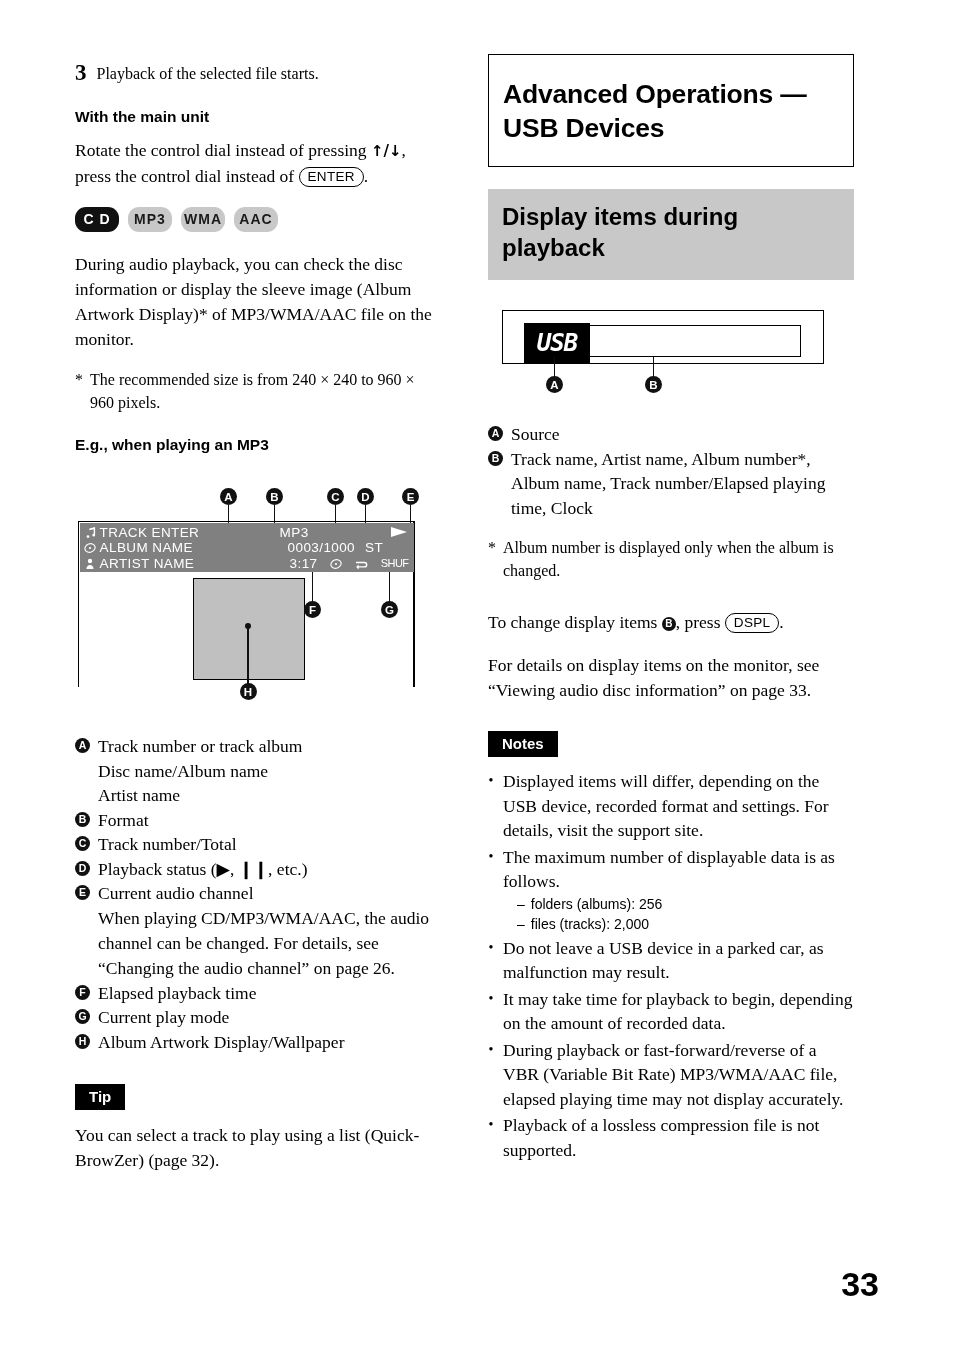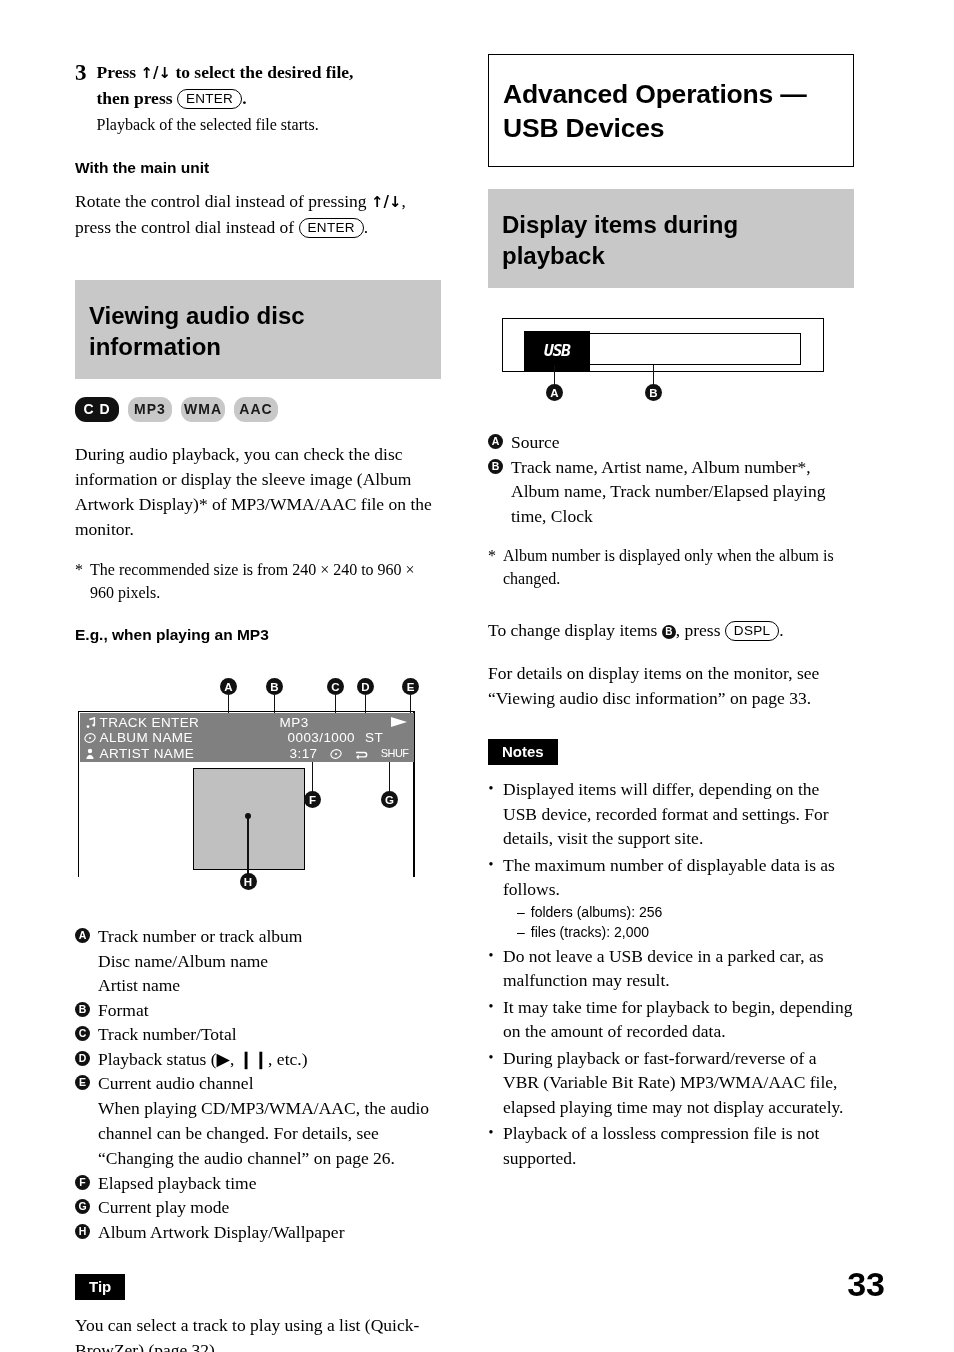--- a/index.html
+++ b/index.html
@@ -42,21 +42,21 @@
   p.body + p.body{margin-top:15px;}
 
   .footnote{font-size:16px;line-height:23px;margin-top:16px;display:flex;gap:6px;}
   .footnote .mark{width:9px;flex:none;}
 
   
   .sec-gray{
     background:#c8c8c8;
     font-family:"Liberation Sans",sans-serif;
     font-weight:bold;font-size:24px;line-height:31px;
-    padding:20px 14px 17px 14px;
+    padding:12px 14px 17px 14px;
     margin:0;
   }
   .sec-box{
     border:1.6px solid #000;
     font-family:"Liberation Sans",sans-serif;
     font-weight:bold;font-size:26.5px;line-height:34px;
     padding:22px 14px 21px 14px;
     margin:0;
     letter-spacing:-0.2px;
   }
@@ -136,56 +136,49 @@
   .dotend{position:absolute;width:6px;height:6px;border-radius:50%;background:#111;}
 
   
   .fig-lcd{position:relative;width:366px;height:110px;margin-top:30px;}
   .lcd-outer{position:absolute;left:14px;top:0;width:320px;height:52px;border:1.5px solid #000;}
   .lcd-inner{position:absolute;left:38px;top:15px;width:273px;height:30px;border:1.6px solid #000;}
   .lcd-src{position:absolute;left:36px;top:13px;width:60px;height:34px;border:3px solid #000;background:#000;
            display:flex;align-items:center;justify-content:center;overflow:hidden;}
   .lcd-src span{
     font-family:"DejaVu Sans Mono",monospace;font-weight:bold;font-style:italic;
-    font-size:16px;color:#fff;letter-spacing:-1px;line-height:1;
+    font-size:24px;color:#fff;letter-spacing:-1px;line-height:1;
   }
 
   
   .pageno{
-    position:absolute;right:69px;bottom:48px;
+    position:absolute;right:75px;bottom:48px;
     font-family:"Liberation Sans",sans-serif;font-size:34px;font-weight:bold;
   }
 </style>
 </head>
 <body>
 
 <div class="page">
 
   <div class="col-left">
 
     <div class="step">
       <div class="step-num">3</div>
       <div class="step-body">
-        <div class="step-head">
-          <span>Press </span><span class="arrow-ud">↑/↓</span><span> to select the desired file,</span><br>
-          <span>then press </span><span class="key">ENTER</span><span>.</span>
-        </div>
         <div class="step-sub">Playback of the selected file starts.</div>
       </div>
     </div>
 
     <h4 class="subhead">With the main unit</h4>
     <p class="body">
       <span>Rotate the control dial instead of pressing </span><span class="arrow-ud">↑/↓</span><span>,</span><br>
       <span>press the control dial instead of </span><span class="key">ENTER</span><span>.</span>
     </p>
 
-    <div style="margin-top:40px;">
-      <h2 class="sec-gray">Viewing audio disc information</h2>
-    </div>
 
     <div class="badges">
       <div class="badge on">C D</div>
       <div class="badge">MP3</div>
       <div class="badge">WMA</div>
       <div class="badge">AAC</div>
     </div>
 
     <p class="body">During audio playback, you can check the disc information or display the sleeve image (Album Artwork Display)* of MP3/WMA/AAC file on the monitor.</p>
 

